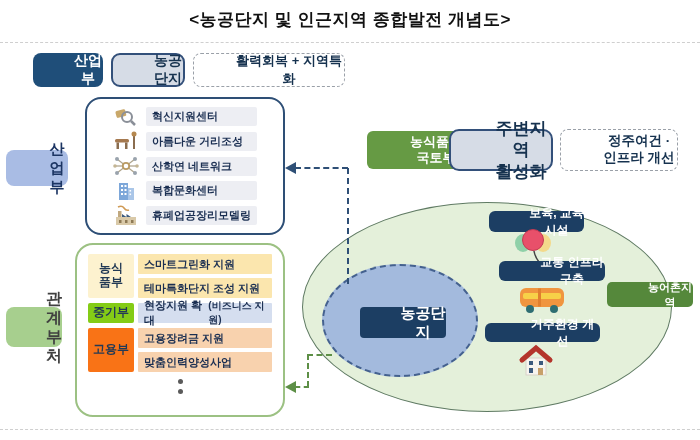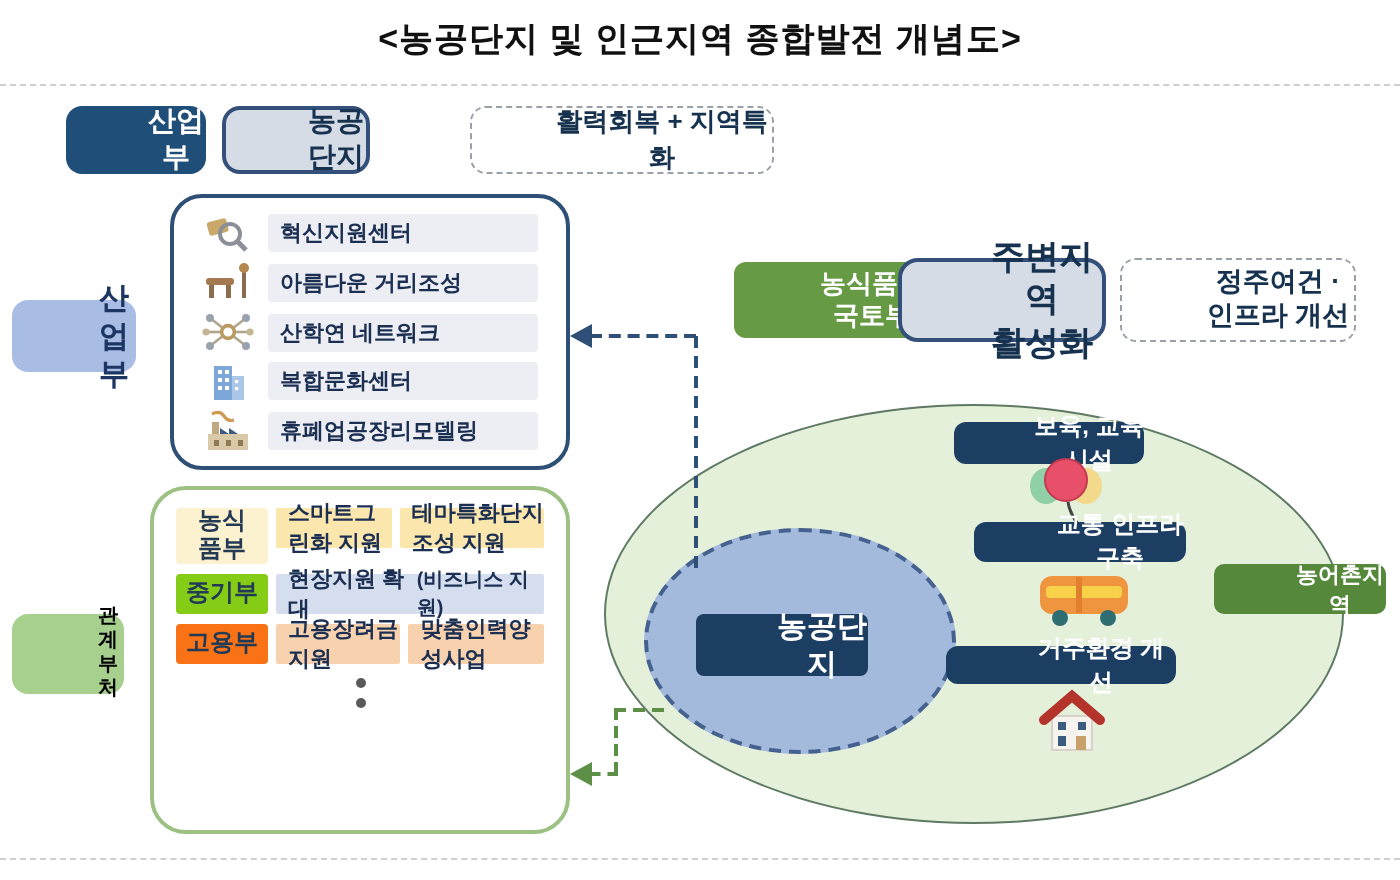--- a/index.html
+++ b/index.html
@@ -11,51 +11,51 @@
   .page-title{top:8px;left:0;width:700px;font-size:17px;font-weight:bold;color:#111;text-align:center;letter-spacing:0.5px;}
   .sep{left:0;width:700px;border-top:1.5px dashed #cfcfcf;height:0;}
 
   
   .badge-navy{background:#1f4e79;color:#fff;border-radius:8px;font-size:14px;font-weight:bold;}
   .node-gray{background:#d6dce6;border:2px solid #33507a;border-radius:9px;color:#16324f;font-size:14px;font-weight:bold;}
   .goal-dashed{background:#fff;border:1.5px dashed #9aa0a8;border-radius:8px;color:#16324f;font-size:13px;font-weight:bold;}
 
   
   .industry-box{left:85px;top:97px;width:200px;height:138px;border:2.5px solid #2e4f76;border-radius:16px;background:#fff;
-                display:flex;flex-direction:column;justify-content:space-between;padding:8px 14px;}
+                display:flex;flex-direction:column;justify-content:space-between;padding:8px 26px;}
   .ind-row{display:flex;align-items:center;gap:7px;height:19px;}
   .ind-ico{width:26px;height:22px;flex:0 0 26px;display:flex;align-items:center;justify-content:center;}
   .ind-bar{flex:1;height:19px;background:#edeef3;border-radius:2px;display:flex;align-items:center;
            padding-left:6px;font-size:11px;font-weight:bold;color:#1b2f52;}
   .badge-peri{background:#a9bce4;color:#1c3563;border-radius:8px;font-size:15px;font-weight:bold;}
 
   
   .related-box{left:75px;top:243px;width:210px;height:174px;border:2px solid #9cc183;border-radius:18px;background:#fff;
                display:flex;flex-direction:column;padding:9px 11px 4px 11px;gap:5px;}
   .grp{display:flex;gap:4px;}
   .grp-label{width:46px;flex:0 0 46px;border-radius:2px;display:flex;flex-direction:column;align-items:center;justify-content:center;
              font-size:12px;font-weight:bold;color:#233a55;line-height:1.15;}
-  .grp-items{flex:1;display:flex;flex-direction:row;gap:4px;justify-content:space-between;}
+  .grp-items{flex:1;display:flex;flex-direction:column;gap:4px;justify-content:space-between;}
   .grp-bar{height:20px;display:flex;align-items:center;padding-left:6px;font-size:11px;font-weight:bold;color:#1b2f52;border-radius:1px;}
   .g-yl .grp-label{background:#fdf2cf;} .g-yl .grp-bar{background:#fbe6ae;}
   .g-bl .grp-label{background:#84cc16;} .g-bl .grp-bar{background:#d5deef;}
   .g-or .grp-label{background:#f97316;} .g-or .grp-bar{background:#f8d2ae;}
   .note{font-size:10px;font-weight:bold;margin-left:1px;}
   .dots{display:flex;flex-direction:column;align-items:center;gap:5px;margin-top:2px;}
   .dot{width:5px;height:5px;border-radius:50%;background:#5a5a5a;}
-  .badge-green-lt{background:#a7cf8e;color:#000000;border-radius:8px;font-size:10px;font-weight:bold;line-height:1.2;}
+  .badge-green-lt{background:#a7cf8e;color:#404040;border-radius:8px;font-size:16px;font-weight:bold;line-height:1.2;}
 
   
   .badge-green{background:#669a44;color:#fff;border-radius:6px;font-size:13px;font-weight:bold;line-height:1.25;}
   .two-line{line-height:1.25;}
 
   
   .ellipse-green{left:302px;top:202px;width:370px;height:210px;border-radius:50%;background:#e4f0da;border:1.5px solid #5f7a63;}
   .ellipse-blue{left:322px;top:264px;width:156px;height:113px;border-radius:50%;background:#a3badd;border:2px dashed #44618f;}
-  .navy-box{background:#1c3e63;color:#fff;border-radius:6px;font-weight:bold;}
+  .navy-box{background:#1c3e63;color:#fff;border-radius:6px;font-weight:bold;margin-left:12px;}
   .badge-region{background:#55883b;color:#fff;border-radius:5px;font-size:11px;font-weight:bold;}
 
   
   .dash-v-navy{border-left:2px dashed #2e4f76;width:0;}
   .dash-h-navy{border-top:2px dashed #2e4f76;height:0;}
   .dash-v-green{border-left:2px dashed #5d8f46;width:0;}
   .dash-h-green{border-top:2px dashed #5d8f46;height:0;}
   .arr-left-navy{width:0;height:0;border-top:6px solid transparent;border-bottom:6px solid transparent;border-right:11px solid #2e4f76;}
   .arr-left-green{width:0;height:0;border-top:6px solid transparent;border-bottom:6px solid transparent;border-right:11px solid #5d8f46;}
 </style>
@@ -63,21 +63,21 @@
 <body>
 
 <div id="stage">
 
   <div class="abs page-title">&lt;농공단지 및 인근지역 종합발전 개념도&gt;</div>
   <div class="abs sep" style="top:42px;"></div>
   <div class="abs sep" style="top:429px;"></div>
 
   <div class="abs center badge-navy" style="left:33px;top:53px;width:70px;height:34px;">산업부</div>
   <div class="abs center node-gray" style="left:111px;top:53px;width:74px;height:34px;">농공단지</div>
-  <div class="abs center goal-dashed" style="left:193px;top:53px;width:152px;height:34px;margin-left:42px;">활력회복 + 지역특화</div>
+  <div class="abs center goal-dashed" style="left:193px;top:53px;width:152px;height:34px;">활력회복 + 지역특화</div>
 
   <div class="abs industry-box">
     <div class="ind-row">
       <span class="ind-ico">
         <svg width="26" height="22" viewBox="0 0 26 22">
           <rect x="3" y="4" width="10" height="7" rx="1.5" fill="#c9a86a" transform="rotate(-15 8 8)"></rect>
           <circle cx="14" cy="11" r="5" fill="none" stroke="#8a8f98" stroke-width="2"></circle>
           <line x1="18" y1="15" x2="22" y2="19" stroke="#8a8f98" stroke-width="2.5"></line>
         </svg>
       </span>

